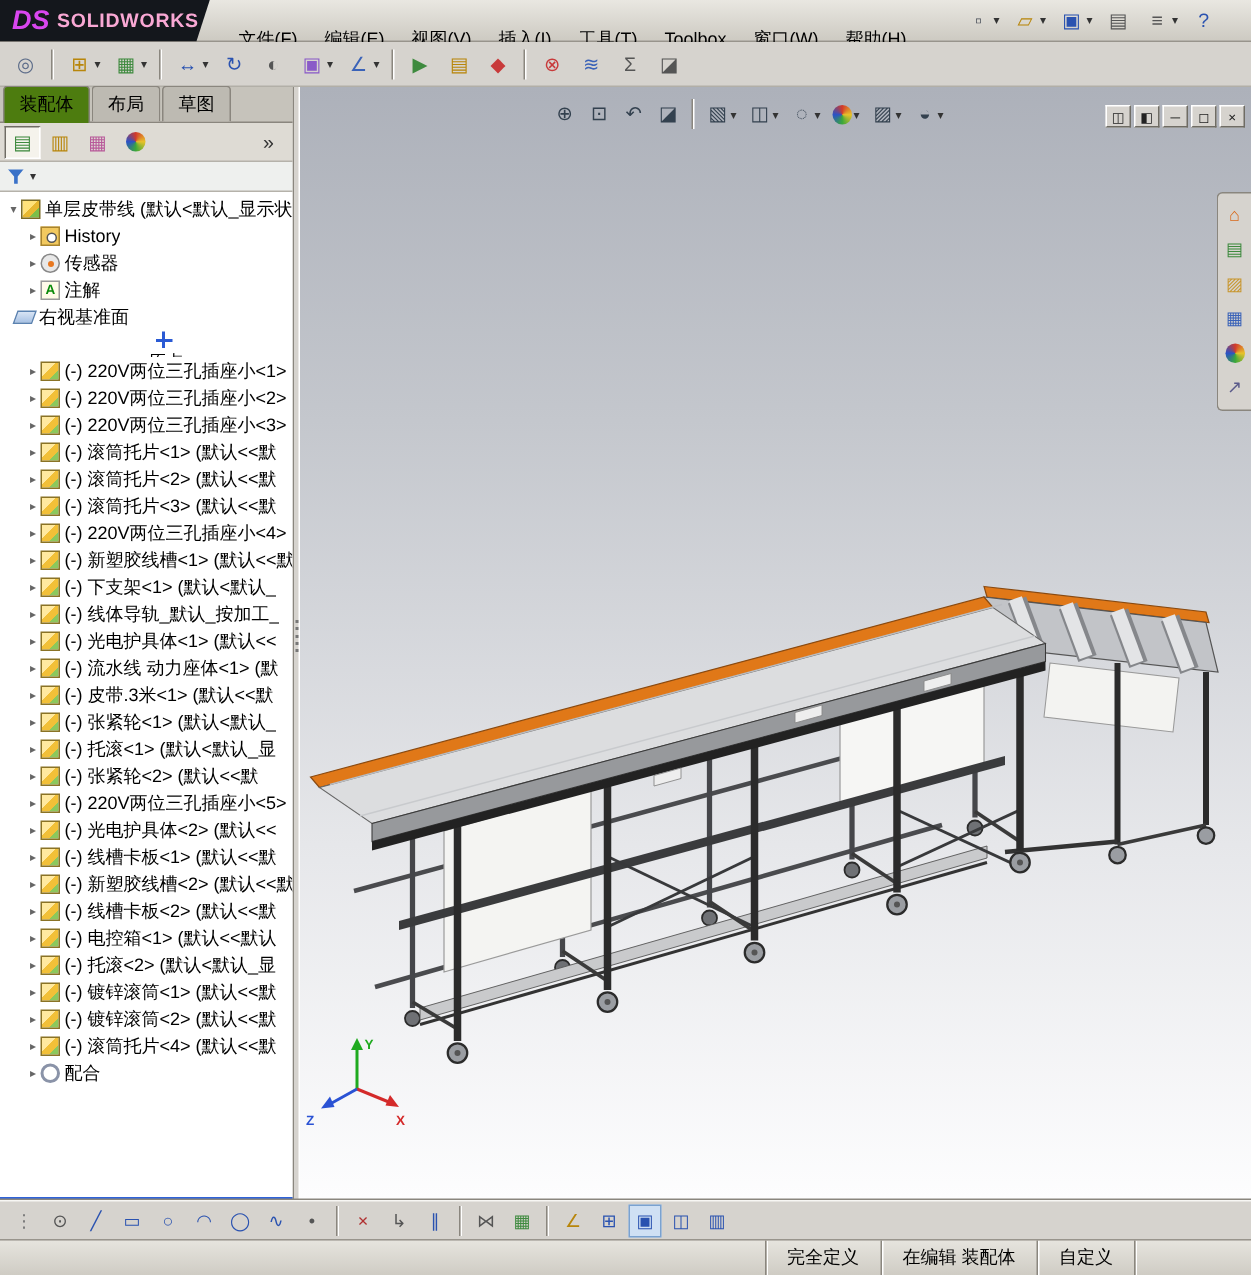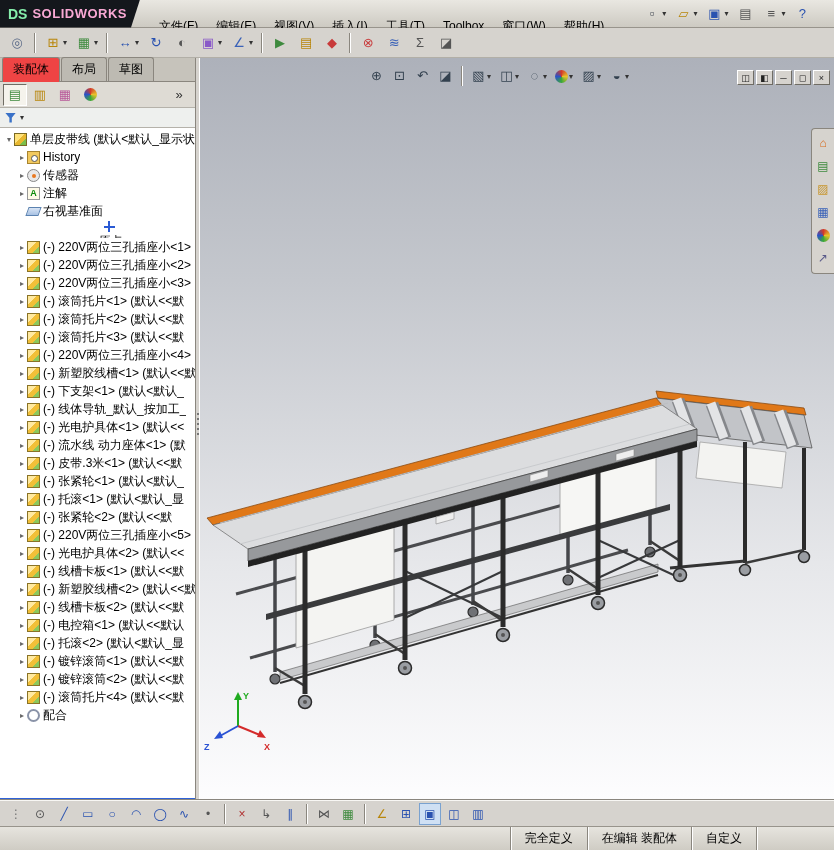--- a/index.html
+++ b/index.html
@@ -1,36 +1,36 @@
 <!DOCTYPE html>
 <html><head>
 <meta charset="utf-8">
 <style>
   *{box-sizing:border-box;margin:0;padding:0}
   html,body{width:834px;height:850px;overflow:hidden;font-family:"Liberation Sans","DejaVu Sans",sans-serif;font-size:12px;color:#000;background:#d6d3ce}
   
   .titlebar{position:absolute;top:0;left:0;right:0;height:28px;display:flex;align-items:center;background:linear-gradient(#e9e7e1,#cdcac2);border-bottom:1px solid #98948c}
   .logo{height:28px;width:140px;flex:none;display:flex;align-items:center;padding-left:8px;background:#14171c;clip-path:polygon(0 0,100% 0,calc(100% - 9px) 100%,0 100%)}
-  .logo .ds{color:#86efac;font-weight:bold;font-size:14px;margin-right:5px}
+  .logo .ds{color:#d946ef;font-weight:bold;font-style:italic;font-size:18px;margin-right:5px}
   .logo .sw{color:#f9a8d4;font-weight:bold;font-size:13px;letter-spacing:.5px}
   .menus{display:flex;align-items:center;margin-left:10px}
   .menu-item{padding:12px 9px;height:28px;line-height:28px;cursor:default}
   .qa{display:flex;align-items:center;margin-left:26px}
   .qa-btn,.tb-btn,.hud-btn,.bt-btn{display:flex;align-items:center;height:24px;padding:0 2px;margin:0 1px;border:1px solid transparent;cursor:default}
   .tb-glyph{width:18px;height:18px;line-height:18px;text-align:center;font-size:13px;flex:none}
   .dd{font-size:8px;color:#333;margin-left:1px}
   .tb-sep{width:0;height:20px;border-left:1px solid #8a867e;border-right:1px solid #fff;margin:0 4px;align-self:center}
   .ball{border-radius:50%;background:conic-gradient(#d23a2a,#e8c22a,#3aa83a,#2a52c8,#d23a2a);color:transparent!important;width:13px!important;height:13px!important;margin:2px auto}
   
   .toolbar{position:absolute;top:28px;left:0;right:0;height:30px;background:#d6d3ce;border-bottom:1px solid #b2afa7;display:flex;align-items:center;padding-left:4px}
   
   .panel{position:absolute;left:0;top:58px;width:196px;height:742px;background:#ece9e2;border-right:1px solid #8a867e;display:flex;flex-direction:column}
   .tabs{display:flex;align-items:flex-end;height:24px;background:#c6c3bb;border-bottom:1px solid #8a867e;padding-left:2px}
   .tab{padding:3px 10px;margin-right:1px;background:#bdbab2;border:1px solid #8a867e;border-bottom:none;border-radius:3px 3px 0 0;cursor:default}
-  .tab.active{background:#ef4444;position:relative;top:1px;padding-bottom:4px}
+  .tab.active{background:#4d7c0f;position:relative;top:1px;padding-bottom:4px}
   .pane-icons{height:26px;background:#dedbd4;display:flex;align-items:center;padding:0 3px;border-bottom:1px solid #b5b2aa}
   .pi-btn{width:24px;height:22px;display:flex;align-items:center;justify-content:center;margin-right:1px;border:1px solid transparent;cursor:default}
   .pi-btn.active{border-color:#6f6c64 #fff #fff #6f6c64;background:#f5f3ec}
   .pi-btn:last-child{margin-left:auto}
   .filter-row{height:20px;display:flex;align-items:center;background:#eef0ee;border-bottom:1px solid #b5b2aa;padding:0 5px}
   .funnel{width:11px;height:10px;background:#3a72c8;clip-path:polygon(0 0,100% 0,62% 52%,62% 100%,40% 100%,40% 52%);margin-right:3px}
   .tree{flex:1;background:#fff;overflow:hidden;padding-top:2px}
   .tree-row{display:flex;align-items:center;height:18px;white-space:nowrap;overflow:hidden;cursor:default}
   .exp{width:10px;font-size:8px;color:#666;text-align:center;flex:none}
   .tlabel{margin-left:3px;overflow:hidden}
@@ -213,21 +213,21 @@
       <div class="tree-row" style="padding-left: 17px;">
         <span class="exp">▸</span>
         <span class="tico tico-sensor"></span>
         <span class="tlabel">传感器</span>
       </div>
       <div class="tree-row" style="padding-left: 17px;">
         <span class="exp">▸</span>
         <span class="tico tico-annotation">A</span>
         <span class="tlabel">注解</span>
       </div>
-      <div class="tree-row" style="padding-left: 17px;">
+      <div class="tree-row" style="">
         <span class="exp"></span>
         <span class="tico tico-plane"></span>
         <span class="tlabel">右视基准面</span>
       </div>
       <div class="tree-row" style="padding-left: 23px; flex-direction: column;">
         <span class="exp"></span>
         <span class="tico tico-origin"></span>
         <span class="tlabel">原点</span>
       </div>
       <div class="tree-row" style="padding-left: 17px;">

